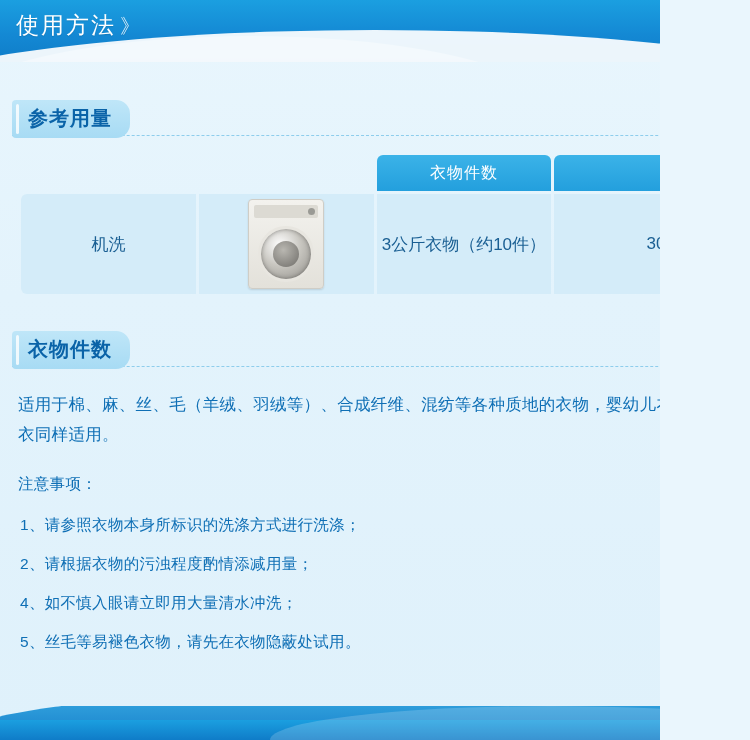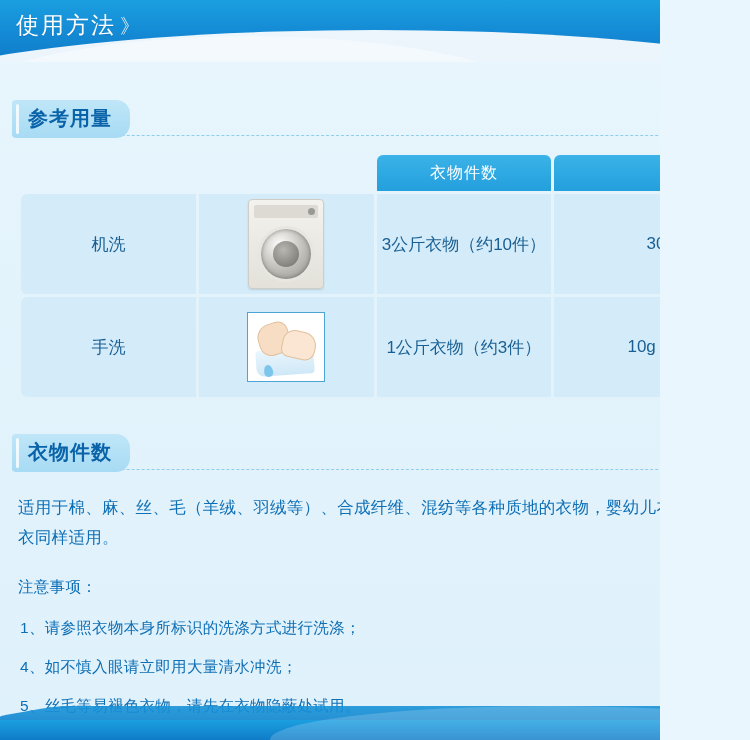--- a/index.html
+++ b/index.html
@@ -339,49 +339,37 @@
             <td class="c-img">
               <div class="washer">
                 <div class="panel"></div>
                 <div class="knob"></div>
                 <div class="door"></div>
               </div>
             </td>
             <td class="c-desc">3公斤衣物（约10件）</td>
             <td class="c-amt">30g</td>
           </tr>
-          <tr>
-            <td class="c-mode">手洗</td>
-            <td class="c-img">
-              <div class="handwash">
-                <div class="cloth"></div>
-                <div class="hand1"></div>
-                <div class="hand2"></div>
-                <div class="drop"></div>
-              </div>
-            </td>
-            <td class="c-desc">1公斤衣物（约3件）</td>
-            <td class="c-amt">10g</td>
-          </tr>
         </tbody>
       </table>
     </div>
 
     <div class="section">
       <div class="sec-head">
         <span class="pill">衣物件数</span>
         <span class="dots"></span>
       </div>
     </div>
 
     <div class="desc">适用于棉、麻、丝、毛（羊绒、羽绒等）、合成纤维、混纺等各种质地的衣物，婴幼儿衣物、内衣同样适用。</div>
 
     <div class="notes">
       <span class="note-title">注意事项：</span>
       <span class="note-item">1、请参照衣物本身所标识的洗涤方式进行洗涤；</span>
+      <span class="note-item">2、请根据衣物的污浊程度酌情添减用量；</span>
       <span class="note-item">4、如不慎入眼请立即用大量清水冲洗；</span>
       <span class="note-item">5、丝毛等易褪色衣物，请先在衣物隐蔽处试用。</span>
     </div>
 
   </div>
 
   <div class="footer">
     <div class="footer-wave"></div>
     <div class="footer-bar"></div>
     <div class="footer-wave2"></div>

